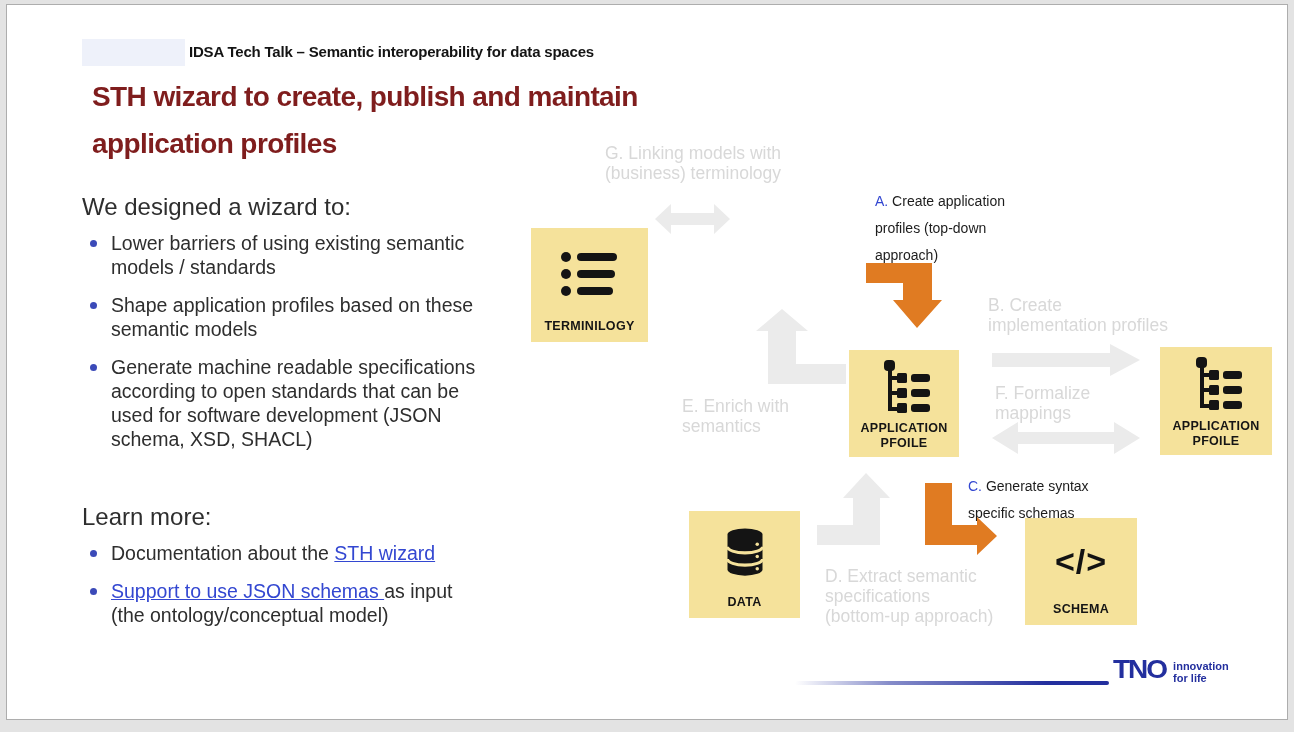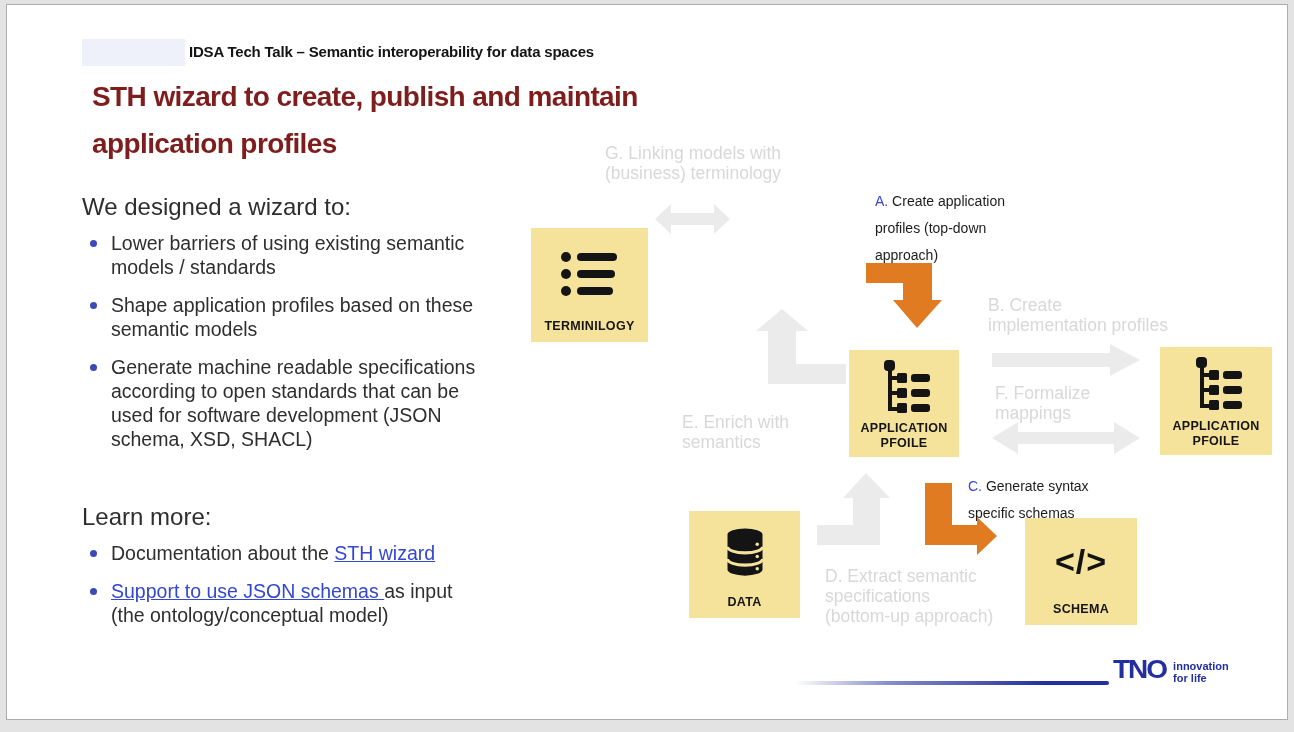--- a/index.html
+++ b/index.html
@@ -82,21 +82,21 @@
 (the ontology/conceptual model)</span></span>
       </div>
     </div>
 
     <div class="abs gstep pre" style="left:598px;top:138px;width:230px;">G. Linking models with
 (business) terminology</div>
     <div class="abs gstep pre" style="left:981px;top:290px;width:250px;">B. Create
 implementation profiles</div>
     <div class="abs gstep pre" style="left:988px;top:378px;width:200px;">F. Formalize
 mappings</div>
-    <div class="abs gstep pre" style="left:675px;top:407px;width:200px;">E. Enrich with
+    <div class="abs gstep pre" style="left:675px;top:391px;width:200px;">E. Enrich with
 semantics</div>
     <div class="abs gstep pre" style="left:818px;top:561px;width:230px;">D. Extract semantic
 specifications
 (bottom-up approach)</div>
 
     <div class="abs dstep pre" style="left:868px;top:183px;width:200px;"><span class="letter">A.</span><span> Create application
 profiles (top-down
 approach)</span></div>
     <div class="abs dstep pre" style="left:961px;top:468px;width:200px;"><span class="letter">C.</span><span> Generate syntax
 specific schemas</span></div>

